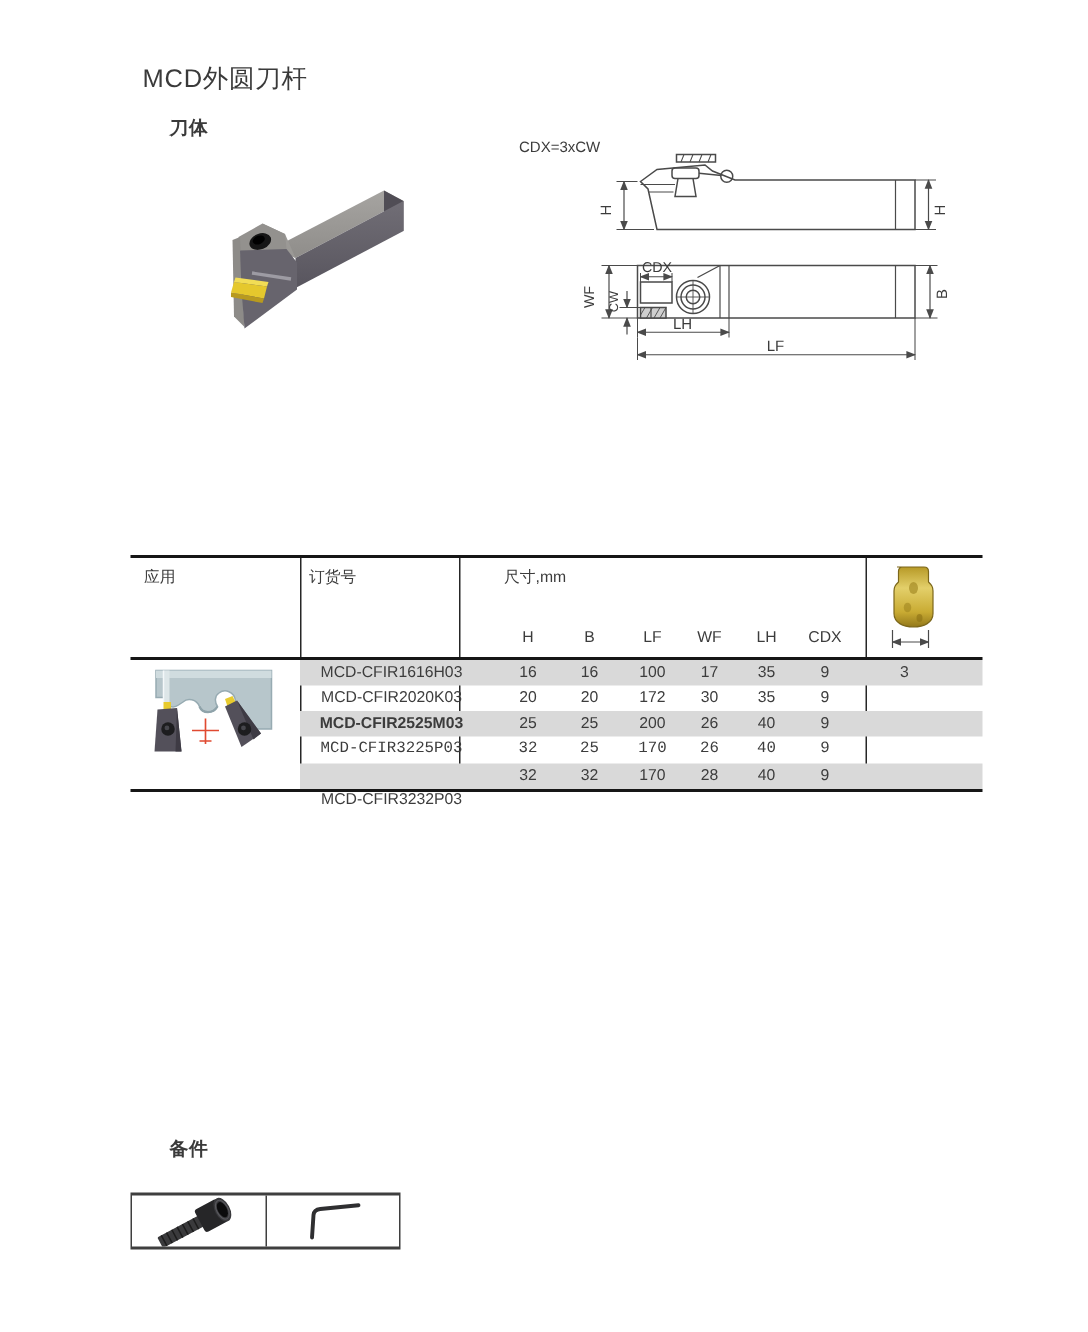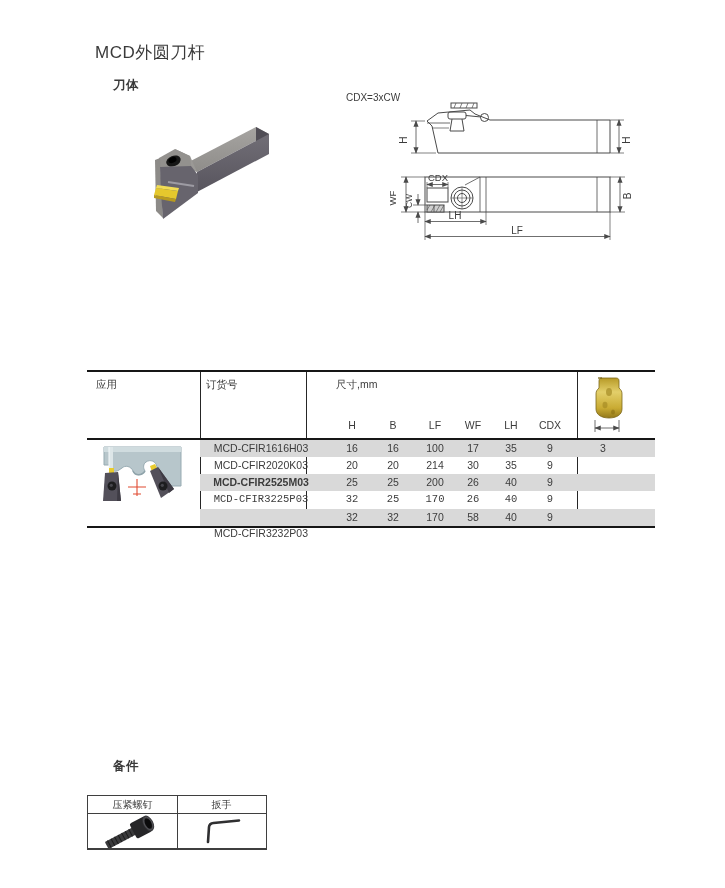--- a/index.html
+++ b/index.html
@@ -185,21 +185,21 @@
       <span class="cell" style="left:348px;">100</span>
       <span class="cell" style="left:386px;">17</span>
       <span class="cell" style="left:424px;">35</span>
       <span class="cell" style="left:463px;">9</span>
       <span class="cell" style="left:516px;">3</span>
     </div>
     <div class="trow" style="top:84.8px;text-align:center;">
       <span class="cell" style="left:174px;">MCD-CFIR2020K03</span>
       <span class="cell" style="left:265px;">20</span>
       <span class="cell" style="left:306px;">20</span>
-      <span class="cell" style="left:348px;">214</span>
+      <span class="cell" style="left:348px;">172</span>
       <span class="cell" style="left:386px;">30</span>
       <span class="cell" style="left:424px;">35</span>
       <span class="cell" style="left:463px;">9</span>
     </div>
     <div class="trow" style="top:102.1px;">
       <div class="stripe"></div>
       <span class="cell" style="left:174px;font-weight:bold;">MCD-CFIR2525M03</span>
       <span class="cell" style="left:265px;">25</span>
       <span class="cell" style="left:306px;">25</span>
       <span class="cell" style="left:348px;">200</span>
@@ -215,21 +215,21 @@
       <span class="cell" style="left:386px;">26</span>
       <span class="cell" style="left:424px;">40</span>
       <span class="cell" style="left:463px;">9</span>
     </div>
     <div class="trow" style="top:136.7px;">
       <div class="stripe"></div>
       <span class="cell" style="left:174px;margin-top:16px;">MCD-CFIR3232P03</span>
       <span class="cell" style="left:265px;">32</span>
       <span class="cell" style="left:306px;">32</span>
       <span class="cell" style="left:348px;">170</span>
-      <span class="cell" style="left:386px;">58</span>
+      <span class="cell" style="left:386px;">28</span>
       <span class="cell" style="left:424px;">40</span>
       <span class="cell" style="left:463px;">9</span>
     </div>
 
     <svg class="abs" style="left:10px;top:69px;" width="98" height="80" viewBox="0 0 98 80">
 
       <path d="M7,6 H84 V45 H62 L60,26 C59,20 53,18 49,21 C46,23 46,27 48,30 C45,35 38,35 36,30 C34,25 28,24 25,27 L22,29 C18,32 13,29 13,26 V24 H7 Z" fill="#b7c6cb" stroke="#97abb2" stroke-width="1"></path>
       <rect x="7" y="6" width="77" height="5" fill="#d0dcdf"></rect>
       <rect x="12" y="6" width="4" height="21" fill="#dde6e8"></rect>
       <line x1="12" y1="6" x2="12" y2="27" stroke="#f4f8f9" stroke-width="1"></line>
@@ -249,25 +249,20 @@
 
       <g stroke="#e04a31" stroke-width="1.1" fill="none">
         <path d="M31,46 H49 M40,38 V55 M36,53 H44"></path>
       </g>
     </svg>
   </div>
 
   <div class="abs seclabel" style="left:113px;top:758px;">备件</div>
 
   <div id="sp" class="abs">
-    <div class="sprow" style="height:17px;">
-      <div class="spcell" style="left:0;width:89px;">压紧螺钉</div>
-      <div class="spcell" style="left:89px;width:89px;">扳手</div>
-      <div class="spdivider"></div>
-    </div>
     <div class="sphline"></div>
     <div class="sprow" style="height:34px;">
       <div class="spcell" style="left:0;width:89px;">
         <svg width="88" height="34" viewBox="0 0 88 34">
           <g transform="rotate(-28 44 17)">
             <rect x="14" y="13.5" width="31" height="8" rx="1" fill="#3a3a3c"></rect>
             <path d="M17,13.5 V21.5 M21,13.5 V21.5 M25,13.5 V21.5 M29,13.5 V21.5 M33,13.5 V21.5 M37,13.5 V21.5 M41,13.5 V21.5" stroke="#1c1c1c" stroke-width="1"></path>
             <rect x="44" y="9" width="17" height="17" rx="2" fill="#262628"></rect>
             <ellipse cx="61" cy="17.5" rx="5" ry="8.5" fill="#39393c"></ellipse>
             <ellipse cx="61" cy="17.5" rx="3" ry="5.5" fill="#0b0b0c"></ellipse>

